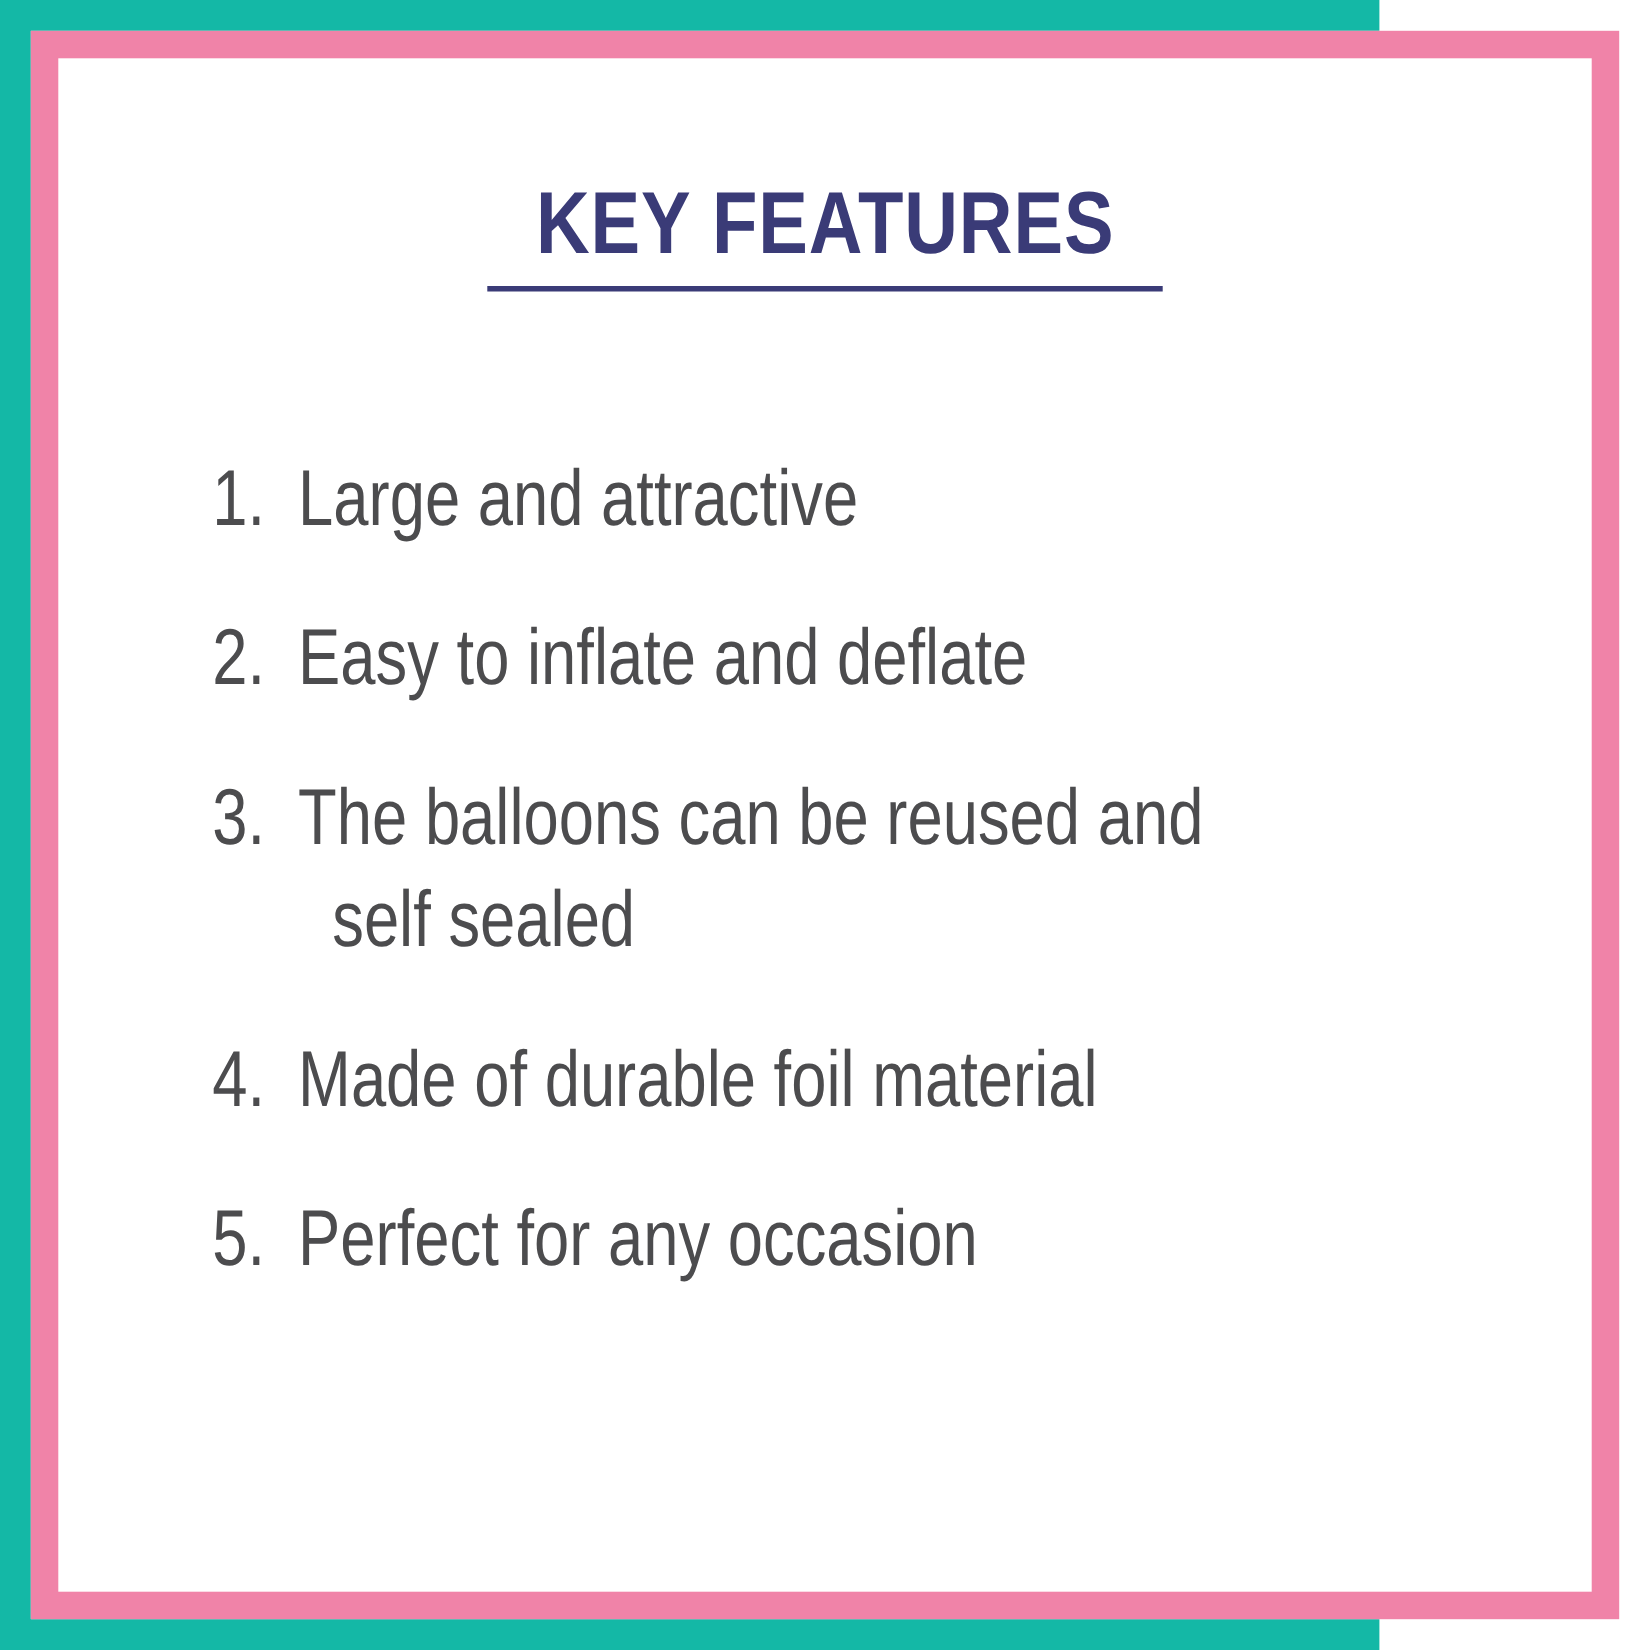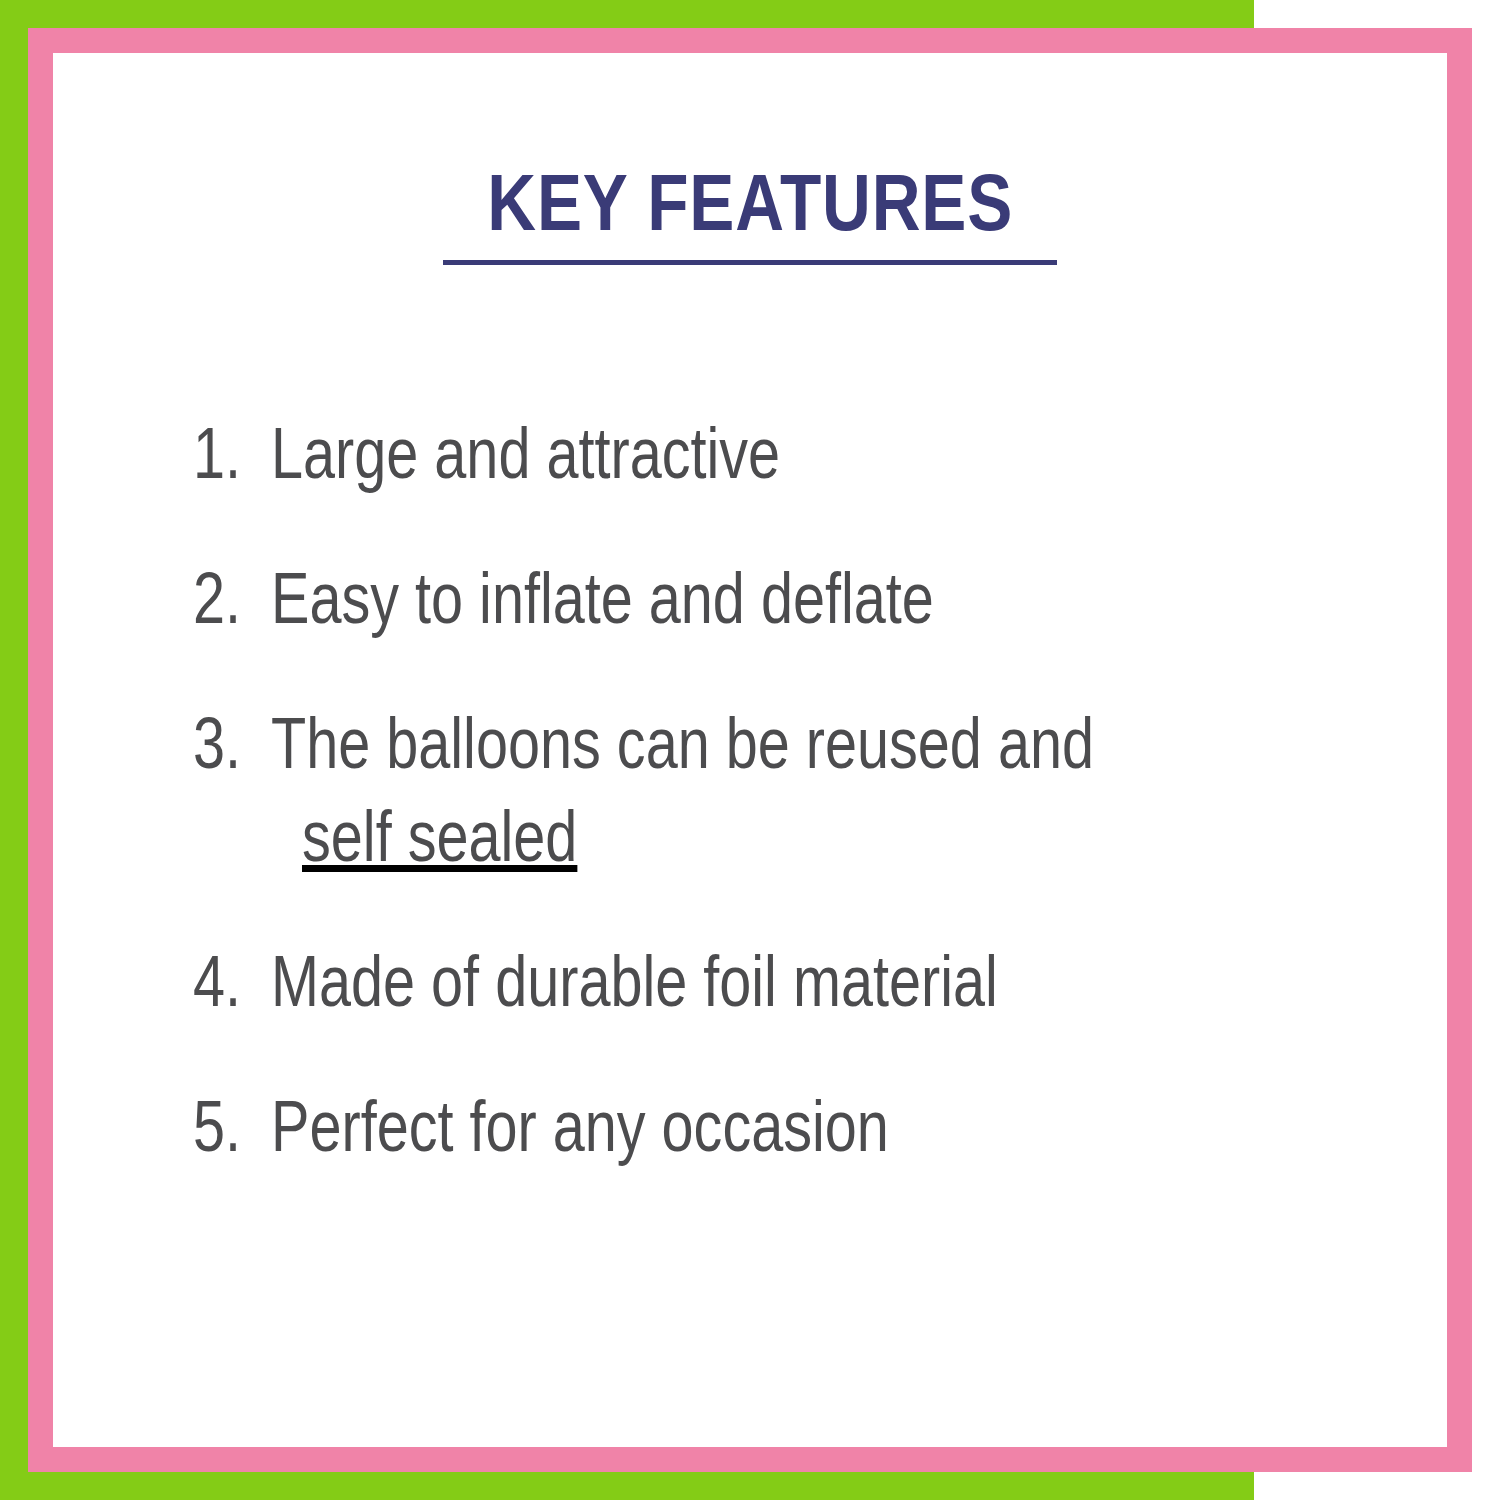--- a/index.html
+++ b/index.html
@@ -13,21 +13,21 @@
     height: 1500px;
     overflow: hidden;
     font-family: "Liberation Sans", sans-serif;
   }
 
   
   #canvas {
     position: relative;
     width: 1254px;
     height: 1500px;
-    background: #84cc16;
+    background: #14b8a6;
   }
 
   
   #frame {
     position: absolute;
     left: 28px;
     top: 28px;
     width: 1444px;
     height: 1444px;
     box-sizing: border-box;
@@ -135,21 +135,21 @@
     <div class="feature-row">
       <span class="feature-num" style="color: rgb(76, 76, 78);">2.</span>
       <span class="feature-text" style="color: rgb(76, 76, 78);">Easy to inflate and deflate</span>
     </div>
 
     <div>
       <div class="feature-row" style="margin-bottom:0;">
         <span class="feature-num" style="color: rgb(76, 76, 78);">3.</span>
         <span class="feature-text" style="color: rgb(76, 76, 78);">The balloons can be reused and</span>
       </div>
-      <div class="feature-cont-row" style="margin-bottom:48px;text-decoration:underline;">
+      <div class="feature-cont-row" style="margin-bottom:48px;">
         <span class="feature-cont" style="color: rgb(76, 76, 78);">self sealed</span>
       </div>
     </div>
 
     <div class="feature-row">
       <span class="feature-num" style="color: rgb(76, 76, 78);">4.</span>
       <span class="feature-text" style="color: rgb(76, 76, 78);">Made of durable foil material</span>
     </div>
 
     <div class="feature-row">

